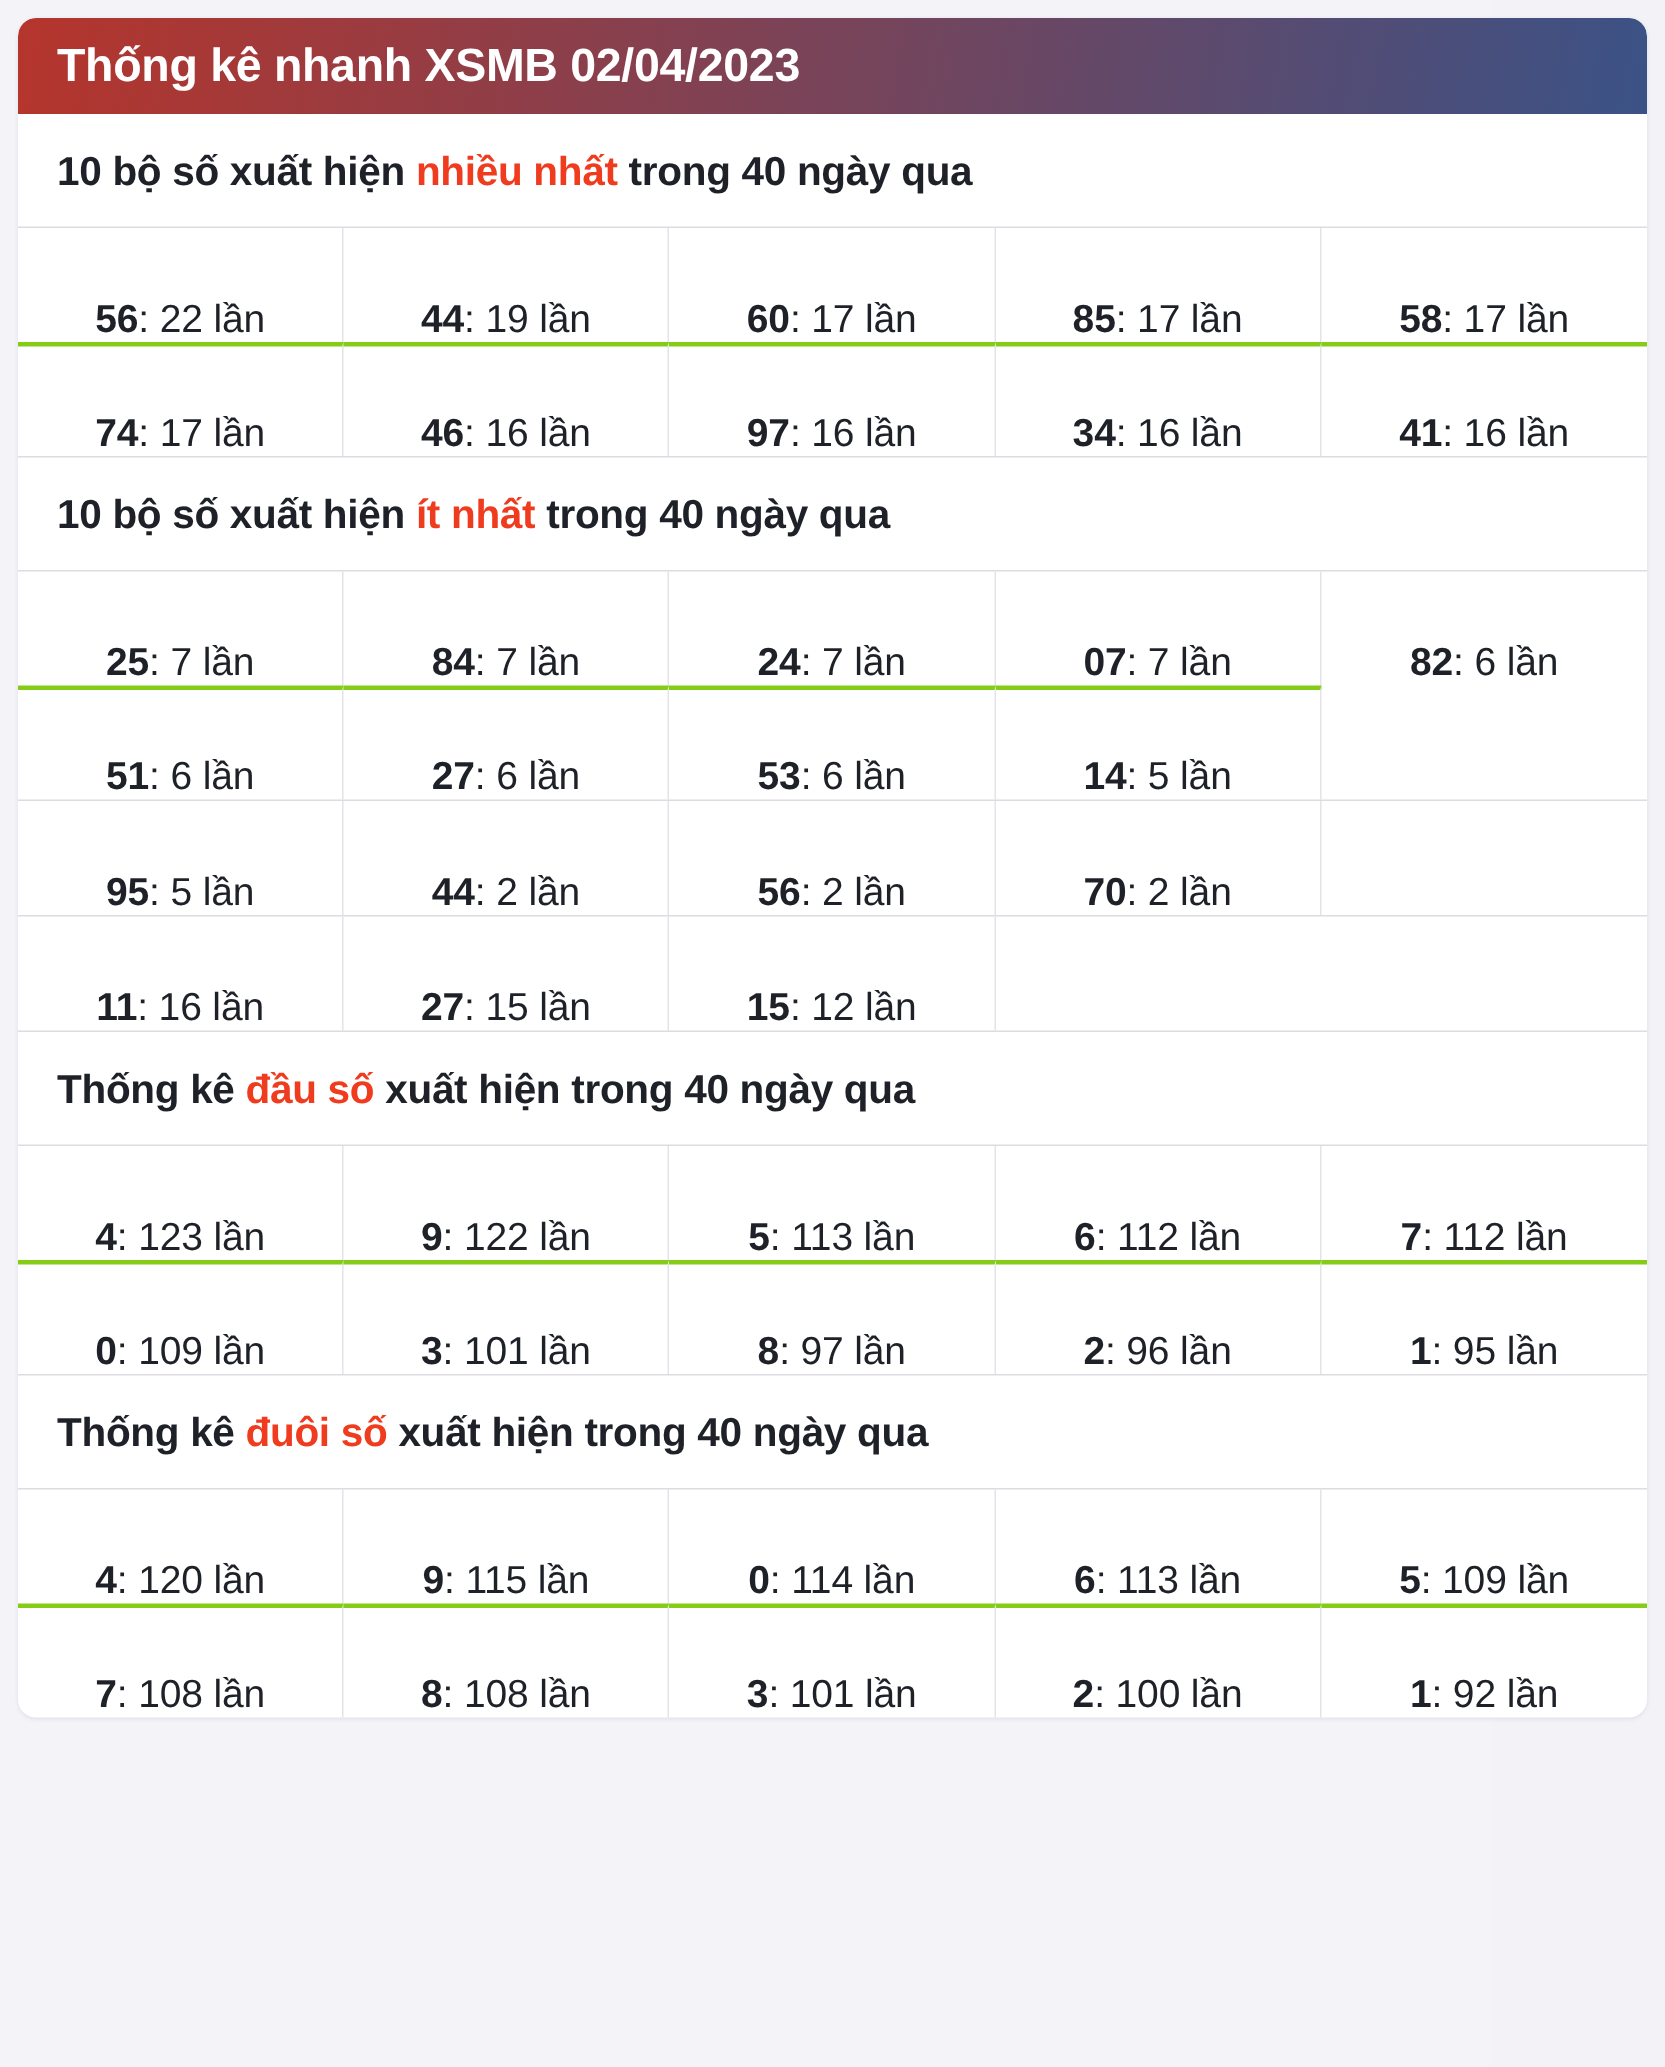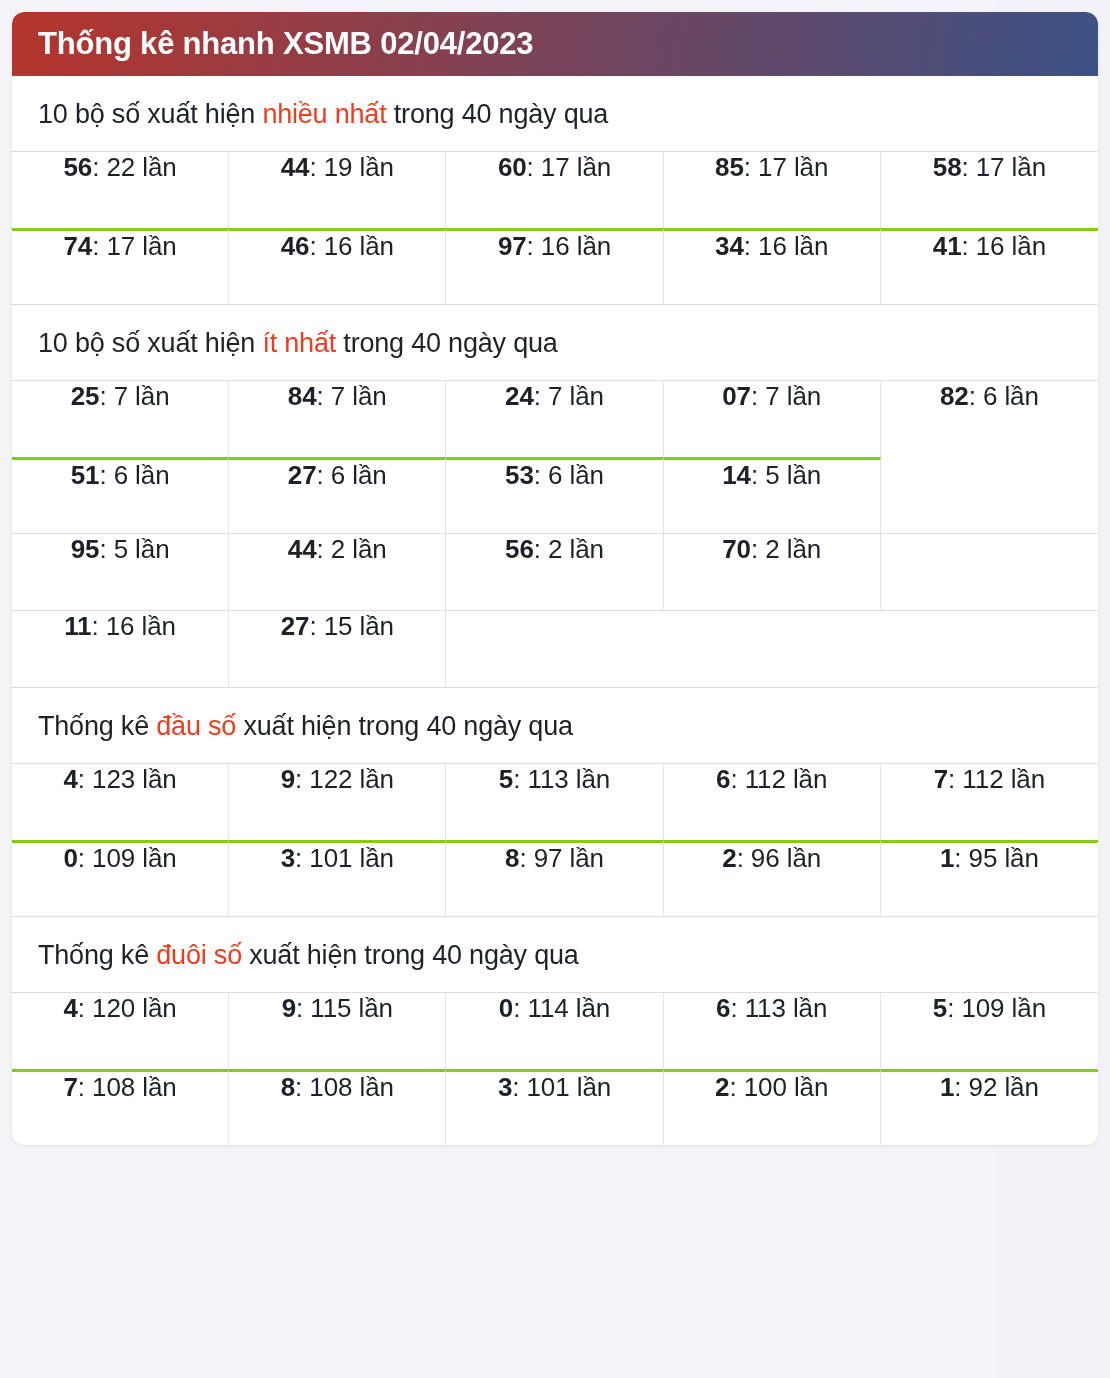--- a/index.html
+++ b/index.html
@@ -45,43 +45,43 @@
   .section-title {
     font-size: 27px;
     color: #1e2228;
     padding: 23px 0 21px 26px;
     border-bottom: 1px solid #dcdce2;
     letter-spacing: -0.2px;
     line-height: 1.15;
   }
   .section-title .hl {
     color: #f03c1e;
-    font-weight: normal;
+    font-weight: bold;
   }
   .section-title .plain {
-    font-weight: normal;
+    font-weight: bold;
     text-align: right;
   }
 
   .grid {
     display: grid;
     grid-template-columns: repeat(5, 1fr);
     border-bottom: 1px solid #dcdce2;
   }
   .grid:last-child {
     border-bottom: none;
   }
   .grid .row-sep {
     border-top: 3px solid #84cc16;
   }
 
   .cell {
     height: 76px;
     display: flex;
-    align-items: flex-start;
+    align-items: flex-end;
     justify-content: center;
     font-size: 26px;
     color: #1e2228;
     border-right: 1px solid #e3e3e8;
     box-sizing: border-box;
     letter-spacing: -0.1px;
   }
   .cell:nth-child(5n) {
     border-right: none;
   }
@@ -208,20 +208,24 @@
         </div>
         <div class="grid">
           <div class="cell">
             <span class="num">11</span>
             <span class="rest">: 16 lần</span>
           </div>
           <div class="cell">
             <span class="num">27</span>
             <span class="rest">: 15 lần</span>
           </div>
+          <div class="cell">
+            <span class="num">15</span>
+            <span class="rest">: 12 lần</span>
+          </div>
           <div class="cell empty" style="border-right: none;"></div>
           <div class="cell empty" style="border-right: none;"></div>
         </div>
         <div class="section-title"><span class="plain">Thống kê </span><span class="hl">đầu số</span><span class="plain"> xuất hiện trong 40 ngày qua</span></div>
         <div class="grid">
           <div class="cell">
             <span class="num">4</span>
             <span class="rest">: 123 lần</span>
           </div>
           <div class="cell">

